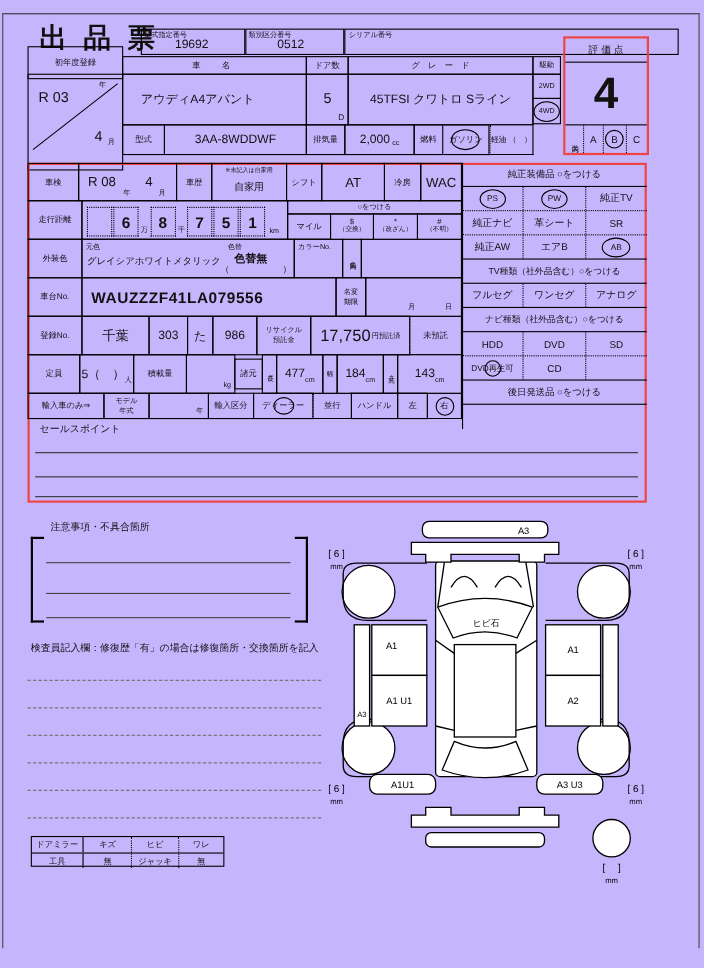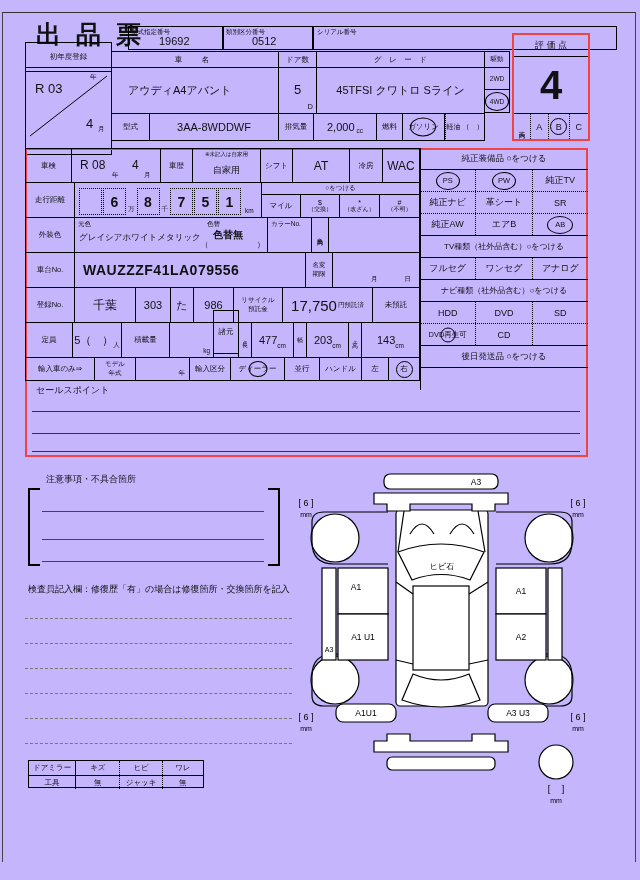--- a/index.html
+++ b/index.html
@@ -205,33 +205,33 @@
 
   <div class="a b c sm" style="left:25px;top:322px;width:48px;height:36px">定員</div>
   <div class="a b c" style="left:72px;top:322px;width:50px;height:36px">
     <span class="lg">5（　）</span>
     <span class="tiny" style="margin-top:10px">人</span>
   </div>
   <div class="a b c sm" style="left:121px;top:322px;width:49px;height:36px">積載量</div>
   <div class="a b" style="left:169px;top:322px;width:45px;height:36px">
     <span class="a tiny" style="right:3px;bottom:3px">kg</span>
   </div>
-  <div class="a b c sm" style="left:213px;top:310px;width:26px;height:44px">諸元</div>
+  <div class="a b c sm" style="left:213px;top:326px;width:26px;height:28px">諸元</div>
   <div class="a b c" style="left:238px;top:322px;width:14px;height:36px">
     <span class="vtext" style="font-size:6px">長さ</span>
   </div>
   <div class="a b c" style="left:251px;top:322px;width:43px;height:36px">
     <span class="lg">477</span>
     <span class="tiny" style="margin-top:10px">cm</span>
   </div>
   <div class="a b c" style="left:293px;top:322px;width:14px;height:36px">
     <span style="font-size:6px">幅</span>
   </div>
   <div class="a b c" style="left:306px;top:322px;width:43px;height:36px">
-    <span class="lg">203</span>
+    <span class="lg">184</span>
     <span class="tiny" style="margin-top:10px">cm</span>
   </div>
   <div class="a b c" style="left:348px;top:322px;width:14px;height:36px">
     <span class="vtext" style="font-size:6px">高さ</span>
   </div>
   <div class="a b c" style="left:361px;top:322px;width:59px;height:36px">
     <span class="lg">143</span>
     <span class="tiny" style="margin-top:10px">cm</span>
   </div>
 

